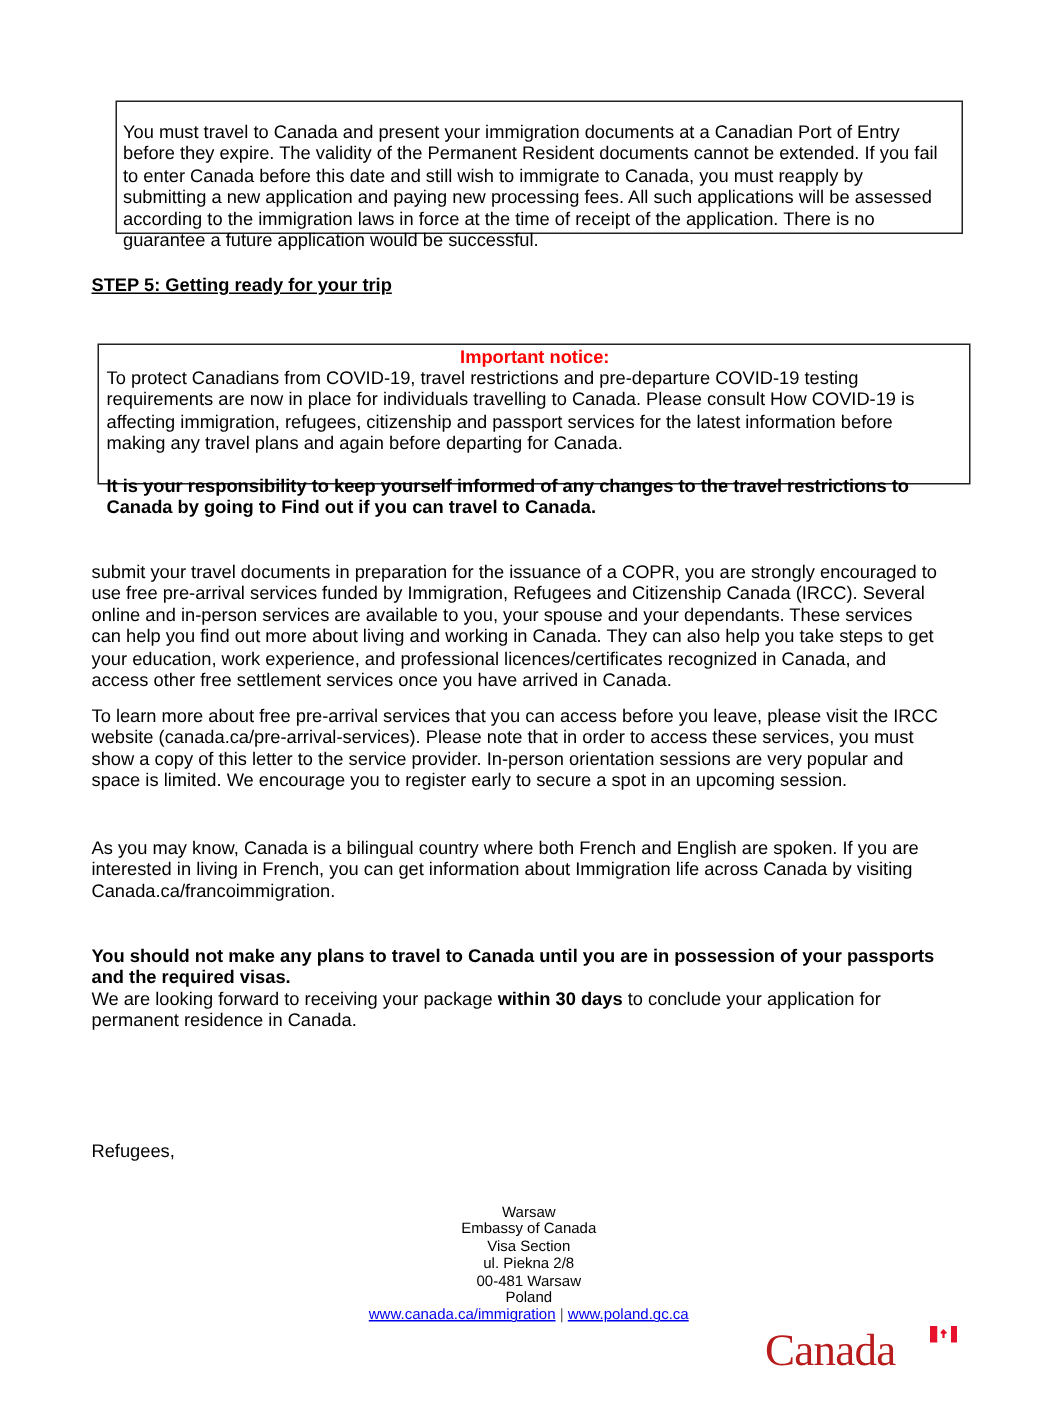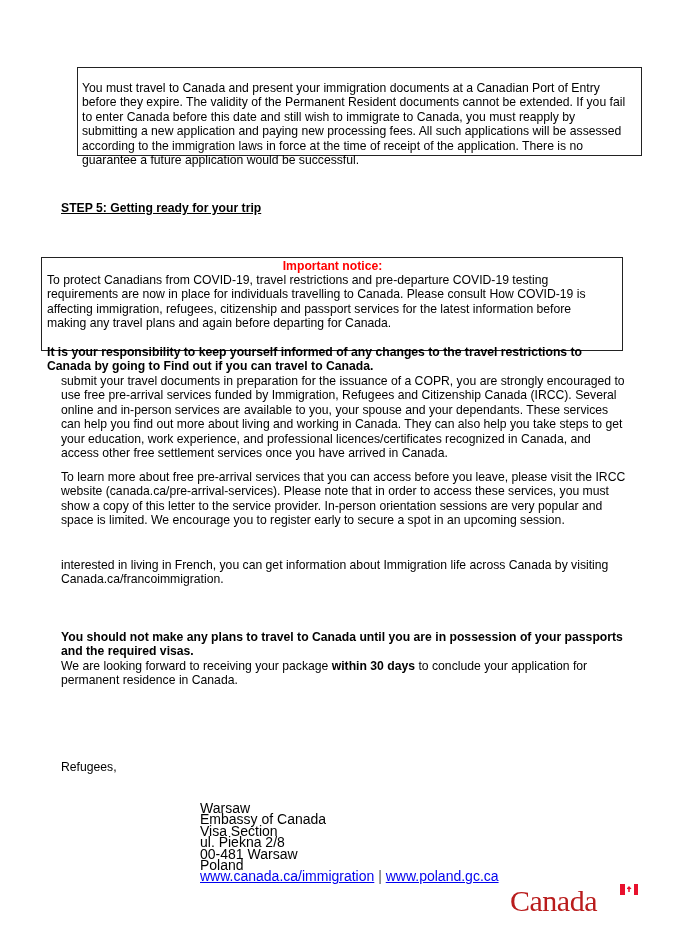--- a/index.html
+++ b/index.html
@@ -15,49 +15,48 @@
 
   #box1 {
     left: 77px; top: 67px; width: 561px; height: 86px;
     border: 1.5px solid #222;
     border-top-width: 1px;
     padding: 13px 0 0 4px;
     box-sizing: border-box;
     width: 565px; height: 89px;
   }
   #step5 {
-    left: 61px; top: 201px;
+    left: 61px; top: 183px;
     font-weight: bold; text-decoration: underline;
   }
   #box2 {
-    left: 41px; top: 229px;
+    left: 65px; top: 229px;
     width: 582px; height: 94px;
     border: 1px solid #222;
     border-right-width: 1.5px; border-bottom-width: 1.5px;
     box-sizing: border-box;
     padding: 1px 4px 0 5px;
-    margin-top: 28px;
   }
   #box2 .notice-title {
     text-align: center; color: #ff0000; font-weight: bold;
     line-height: 14px;
   }
   #box2 .notice-bold { font-weight: bold; margin-top: 14.4px; }
 
   .para { left: 61px; width: 600px; }
   #p1 { top: 374px; }
   #p2 { top: 470px; }
   #p3 { top: 558px; }
   #p4 { top: 630px; }
   #p4 .bold { font-weight: bold; }
   #closing { left: 61px; top: 760px; }
 
   #address {
     left: 200px; width: 305px; top: 803px;
-    font-size: 14px; line-height: 11.4px;
+    text-align: center; font-size: 10px; line-height: 11.4px;
   }
   #address a { color: #0000ee; text-decoration: underline; }
   #address .sep { color: #555; }
 
   #wordmark {
     left: 510px; top: 882px;
     font-family: "Liberation Serif", serif;
     font-size: 30px; line-height: 38px; letter-spacing: -0.5px;
     color: #b91c1c;
   }
@@ -108,20 +107,21 @@
 </div>
 
 <div id="p2" class="abs para">
   <p>To learn more about free pre-arrival services that you can access before you leave, please visit the IRCC</p>
   <p>website (canada.ca/pre-arrival-services). Please note that in order to access these services, you must</p>
   <p>show a copy of this letter to the service provider. In-person orientation sessions are very popular and</p>
   <p>space is limited. We encourage you to register early to secure a spot in an upcoming session.</p>
 </div>
 
 <div id="p3" class="abs para">
+  <p>As you may know, Canada is a bilingual country where both French and English are spoken. If you are</p>
   <p>interested in living in French, you can get information about Immigration life across Canada by visiting</p>
   <p>Canada.ca/francoimmigration.</p>
 </div>
 
 <div id="p4" class="abs para">
   <p class="bold">You should not make any plans to travel to Canada until you are in possession of your passports</p>
   <p class="bold">and the required visas.</p>
   <p><span>We are looking forward to receiving your package </span><span class="bold">within 30 days</span><span> to conclude your application for</span></p>
   <p>permanent residence in Canada.</p>
 </div>

